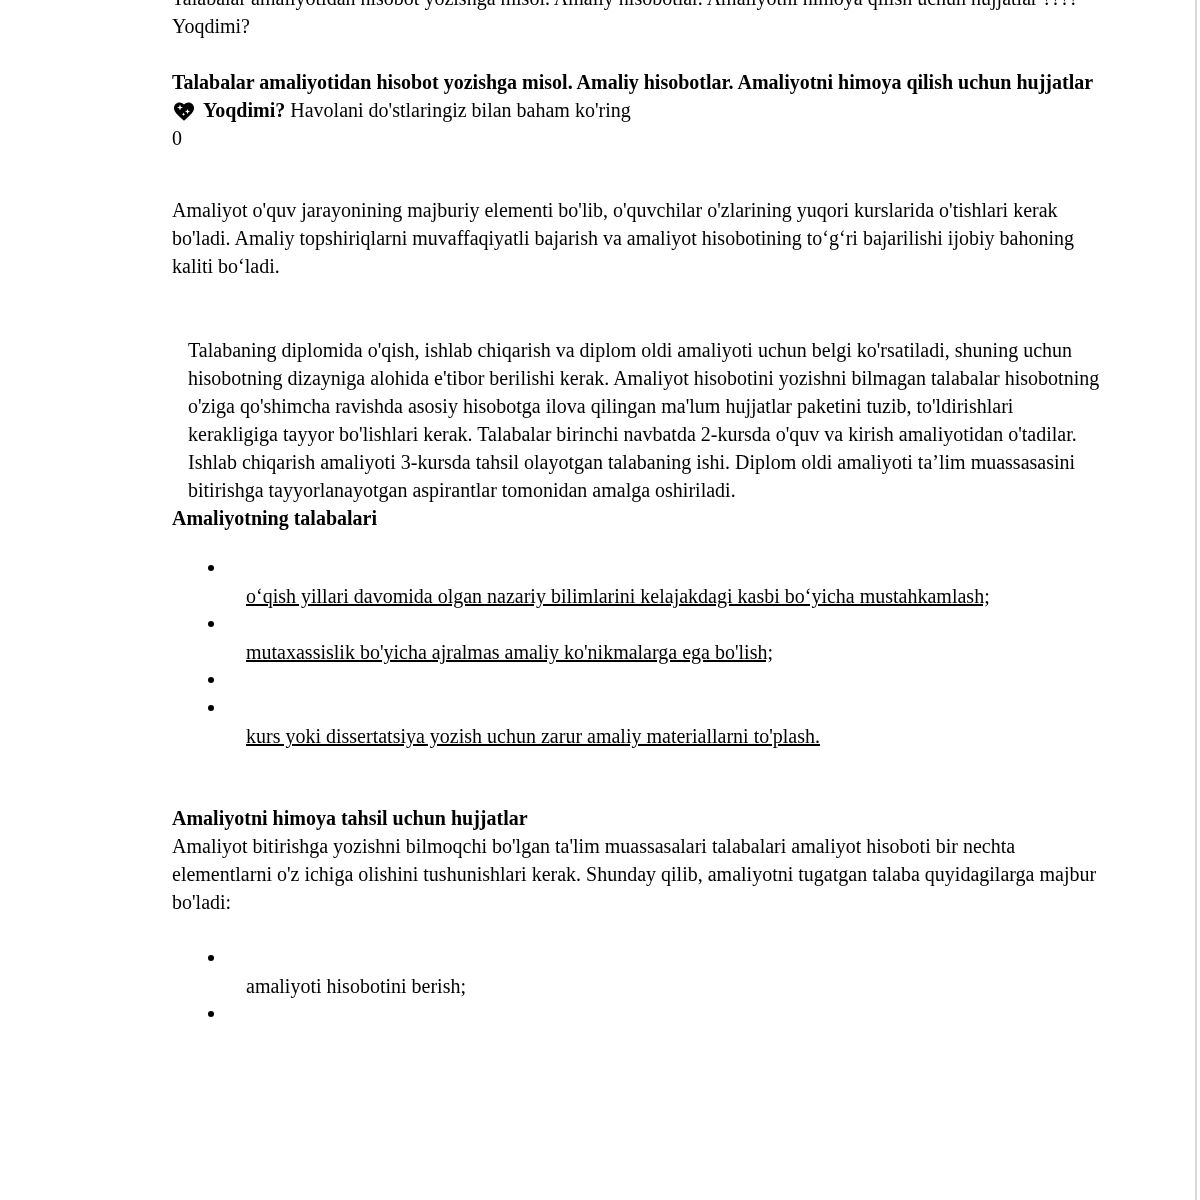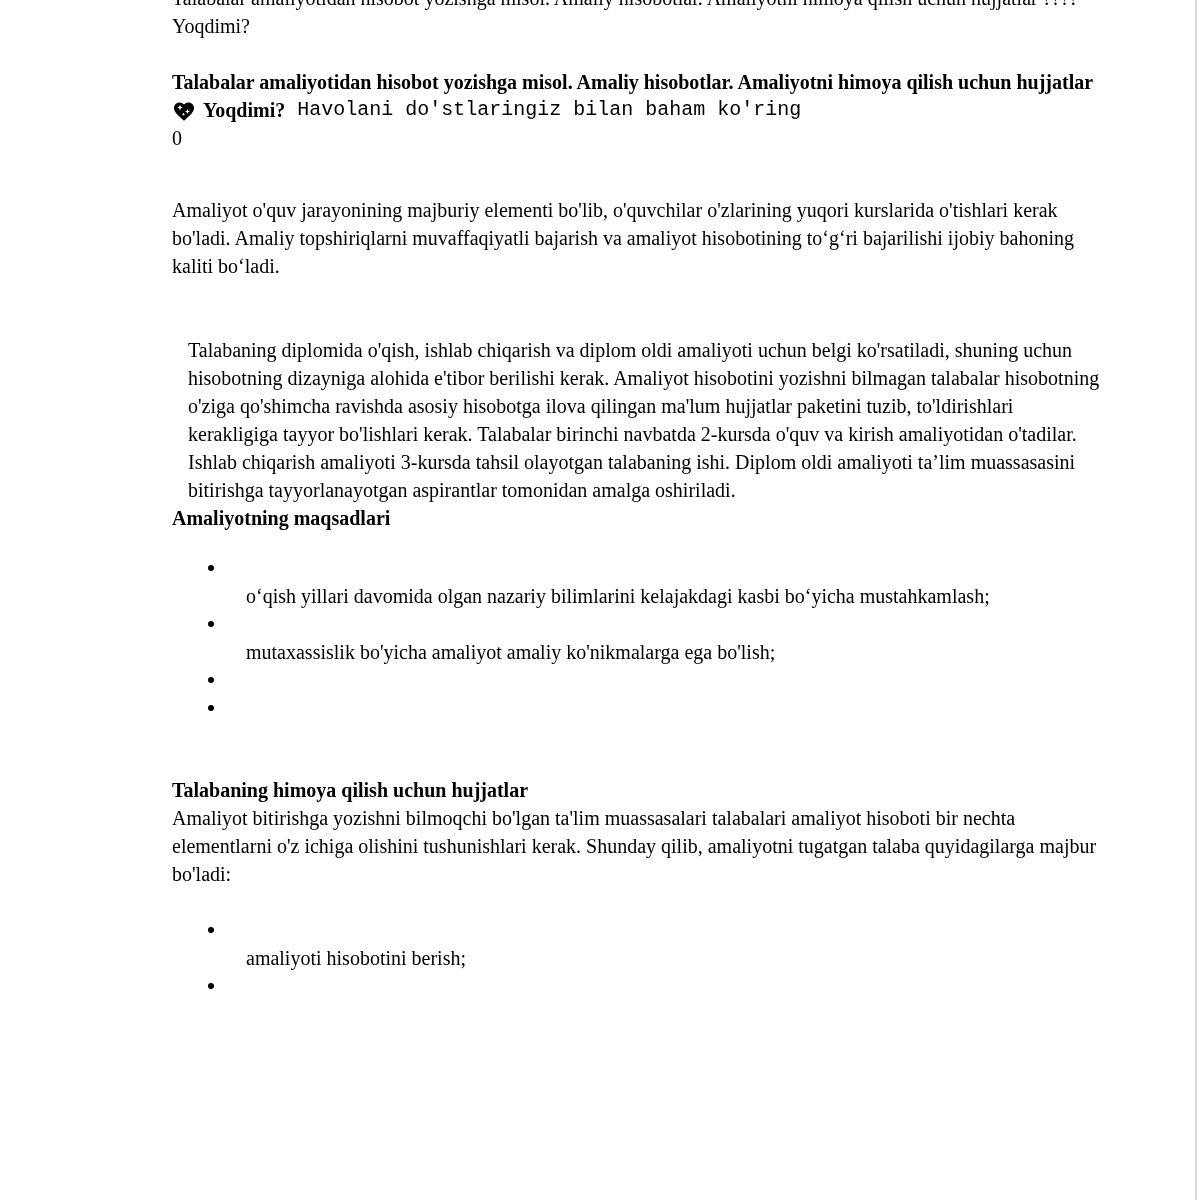--- a/index.html
+++ b/index.html
@@ -35,26 +35,26 @@
   }
   .heart-icon {
     width: 24px;
     height: 22px;
     margin-right: 7px;
     flex: 0 0 auto;
     position: relative;
     top: 1px;
   }
   .share-q { font-weight: bold; }
-  .share-rest { white-space: pre-wrap; font-family: Liberation Mono, monospace; }
+  .share-rest { white-space: pre-wrap; }
   .counter { height: 28px; }
   .p1 { margin-top: 44px; }
   .p2 { margin-top: 56px; margin-left: 16px; }
   .bullet-list { margin: 0; padding: 0; list-style: none; }
-  .bullet-list.first { margin-top: 22px; }
+  .bullet-list.first { margin-top: 22px; text-decoration: underline; }
   .bullet-list.second { margin-top: 28px; }
   .li { margin: 0; }
   .marker-row { height: 28px; position: relative; }
   .dot {
     position: absolute;
     left: 36px;
     top: 11px;
     width: 6px;
     height: 6px;
     background: #000;
@@ -91,49 +91,50 @@
       <span class="share-q">Yoqdimi?</span>
         <span class="share-rest"> Havolani do'stlaringiz bilan baham ko'ring</span>
     </div>
 
     <div class="counter">0</div>
 
     <p class="p1">Amaliyot o'quv jarayonining majburiy elementi bo'lib, o'quvchilar o'zlarining yuqori kurslarida o'tishlari kerak bo'ladi. Amaliy topshiriqlarni muvaffaqiyatli bajarish va amaliyot hisobotining to‘g‘ri bajarilishi ijobiy bahoning kaliti bo‘ladi.</p>
 
     <p class="p2">Talabaning diplomida o'qish, ishlab chiqarish va diplom oldi amaliyoti uchun belgi ko'rsatiladi, shuning uchun hisobotning dizayniga alohida e'tibor berilishi kerak. Amaliyot hisobotini yozishni bilmagan talabalar hisobotning o'ziga qo'shimcha ravishda asosiy hisobotga ilova qilingan ma'lum hujjatlar paketini tuzib, to'ldirishlari kerakligiga tayyor bo'lishlari kerak. Talabalar birinchi navbatda 2-kursda o'quv va kirish amaliyotidan o'tadilar. Ishlab chiqarish amaliyoti 3-kursda tahsil olayotgan talabaning ishi. Diplom oldi amaliyoti ta’lim muassasasini bitirishga tayyorlanayotgan aspirantlar tomonidan amalga oshiriladi.</p>
 
-    <h3>Amaliyotning maqsadlari</h3>
+    <h3>Amaliyotning talabalari</h3>
 
 
     <ul class="bullet-list first">
       <li class="li">
         <div class="marker-row">
             <span class="dot"></span>
           </div>
         <div class="li-text">o‘qish yillari davomida olgan nazariy bilimlarini kelajakdagi kasbi bo‘yicha mustahkamlash;</div>
       </li>
       <li class="li">
         <div class="marker-row">
             <span class="dot"></span>
           </div>
-        <div class="li-text">mutaxassislik bo'yicha amaliyot amaliy ko'nikmalarga ega bo'lish;</div>
+        <div class="li-text">mutaxassislik bo'yicha ajralmas amaliy ko'nikmalarga ega bo'lish;</div>
       </li>
       <li class="li">
         <div class="marker-row">
             <span class="dot"></span>
           </div>
       </li>
       <li class="li">
         <div class="marker-row">
             <span class="dot"></span>
           </div>
+        <div class="li-text">kurs yoki dissertatsiya yozish uchun zarur amaliy materiallarni to'plash.</div>
       </li>
     </ul>
 
-    <h3 class="heading2">Talabaning himoya qilish uchun hujjatlar</h3>
+    <h3 class="heading2">Amaliyotni himoya tahsil uchun hujjatlar</h3>
 
     <p>Amaliyot bitirishga yozishni bilmoqchi bo'lgan ta'lim muassasalari talabalari amaliyot hisoboti bir nechta elementlarni o'z ichiga olishini tushunishlari kerak. Shunday qilib, amaliyotni tugatgan talaba quyidagilarga majbur bo'ladi:</p>
 
     <ul class="bullet-list second">
       <li class="li">
         <div class="marker-row">
             <span class="dot"></span>
           </div>
         <div class="li-text">amaliyoti hisobotini berish;</div>
       </li>

